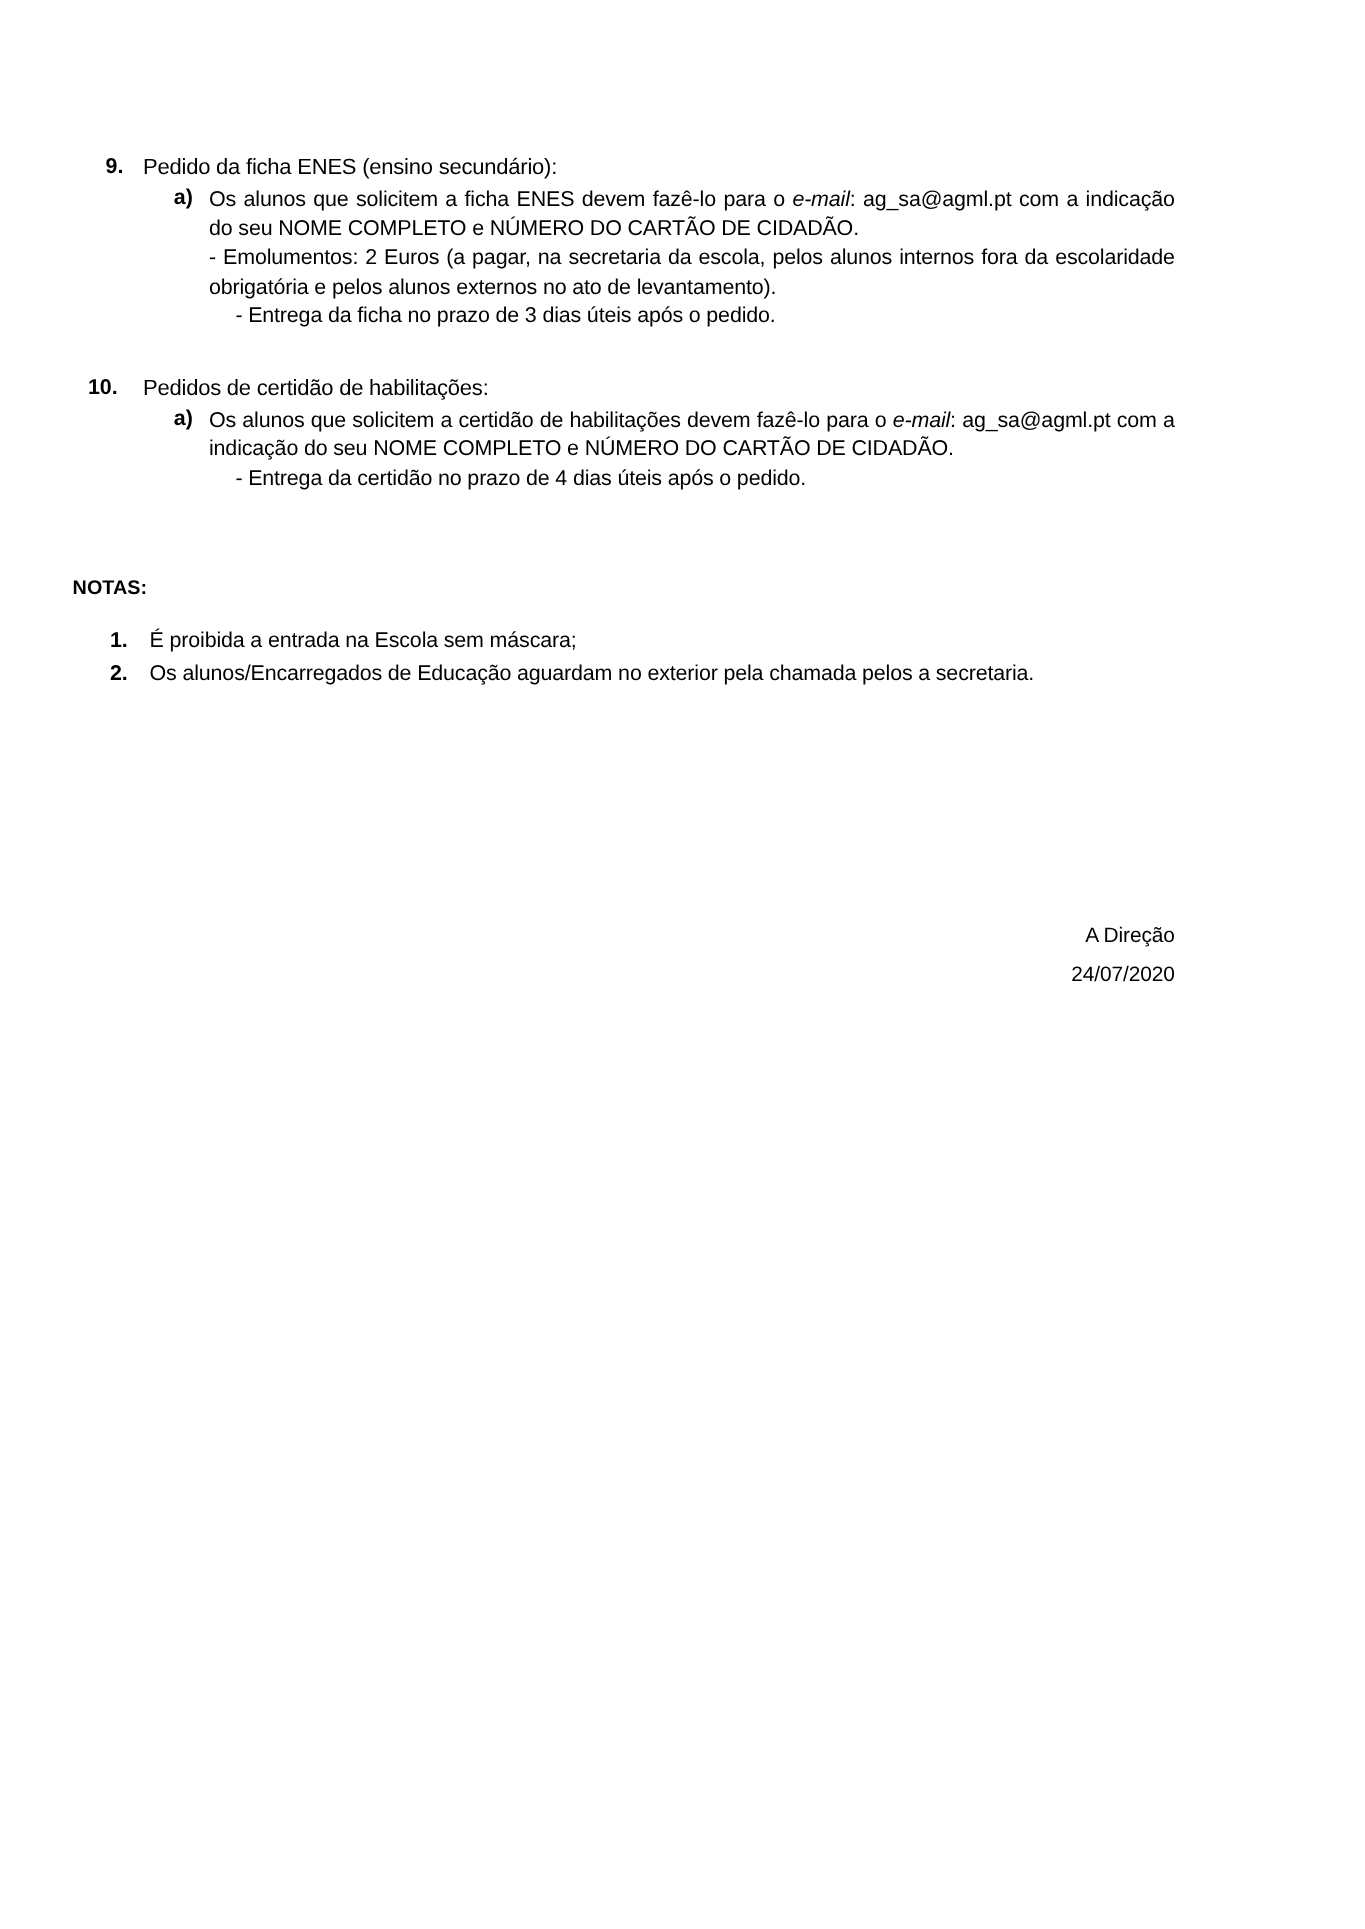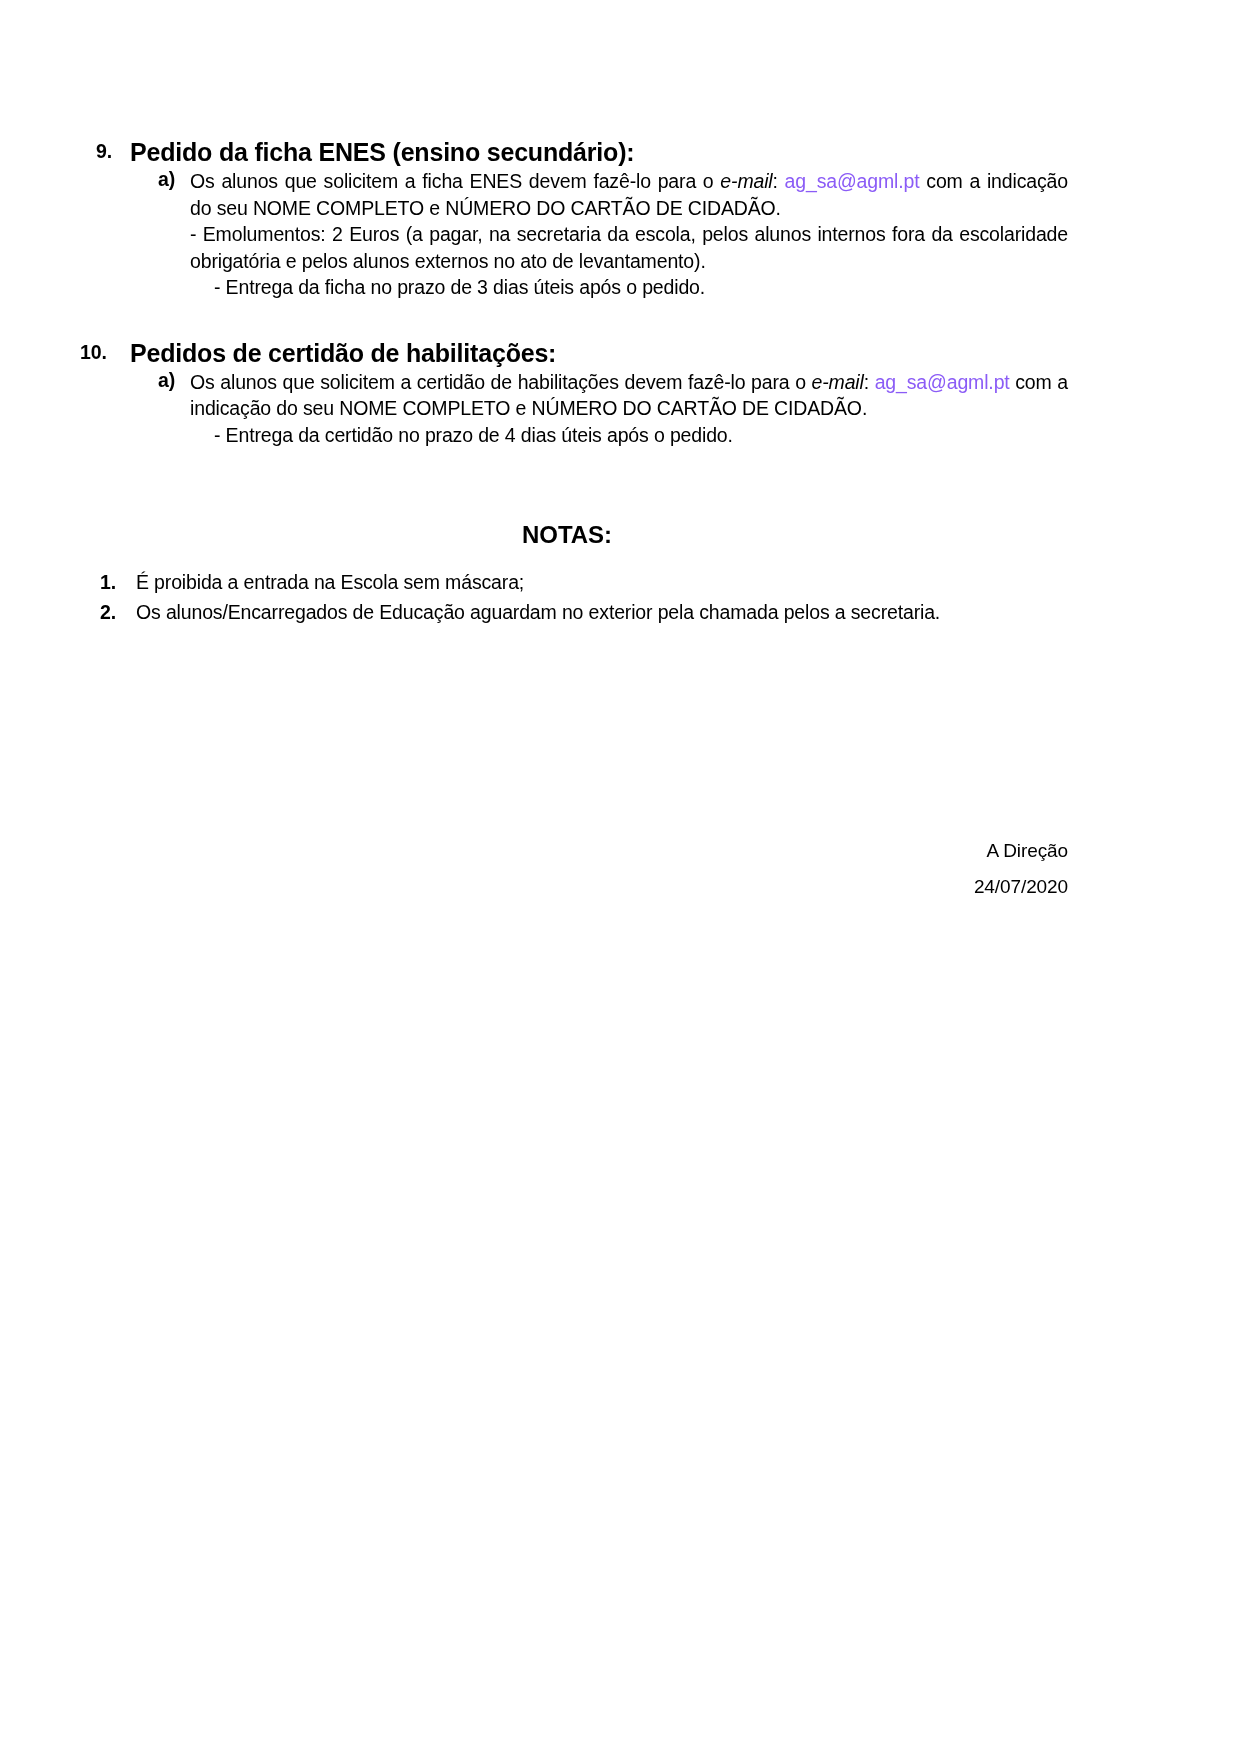--- a/index.html
+++ b/index.html
@@ -41,22 +41,22 @@
     left: 28px;
     top: 0;
     font-weight: bold;
     font-size: 19.5px;
     letter-spacing: -0.1px;
   }
   .num-item .num.wide {
     left: 12px;
   }
   .num-head {
-    font-weight: bold;
-    font-size: 25px;
+    font-weight: normal;
+    font-size: 20px;
     line-height: 25px;
     letter-spacing: -0.2px;
   }
 
   
   .sub-item {
     position: relative;
     padding-left: 60px;
     margin-top: 3px;
   }
@@ -74,33 +74,32 @@
     letter-spacing: -0.15px;
     margin: 0;
   }
   .para.nojust {
     text-align: left;
     margin-left: 24px;
   }
   .b { font-weight: normal; }
   .i { font-style: italic; }
   .mail {
-    color: #8b5cf6;
+    color: #000000;
   }
 
   .gap-lg { height: 40px; }
   .gap-xl { height: 74px; }
 
   
   .notas-title {
     font-weight: bold;
-    font-size: 24px;
+    font-size: 18px;
     line-height: 25px;
     margin-left: -2px;
-    text-align: center;
   }
   .notas-list {
     margin-top: 20px;
   }
   .nota-row {
     position: relative;
     padding-left: 68px;
     font-size: 19.5px;
     line-height: 30px;
     letter-spacing: -0.15px;

